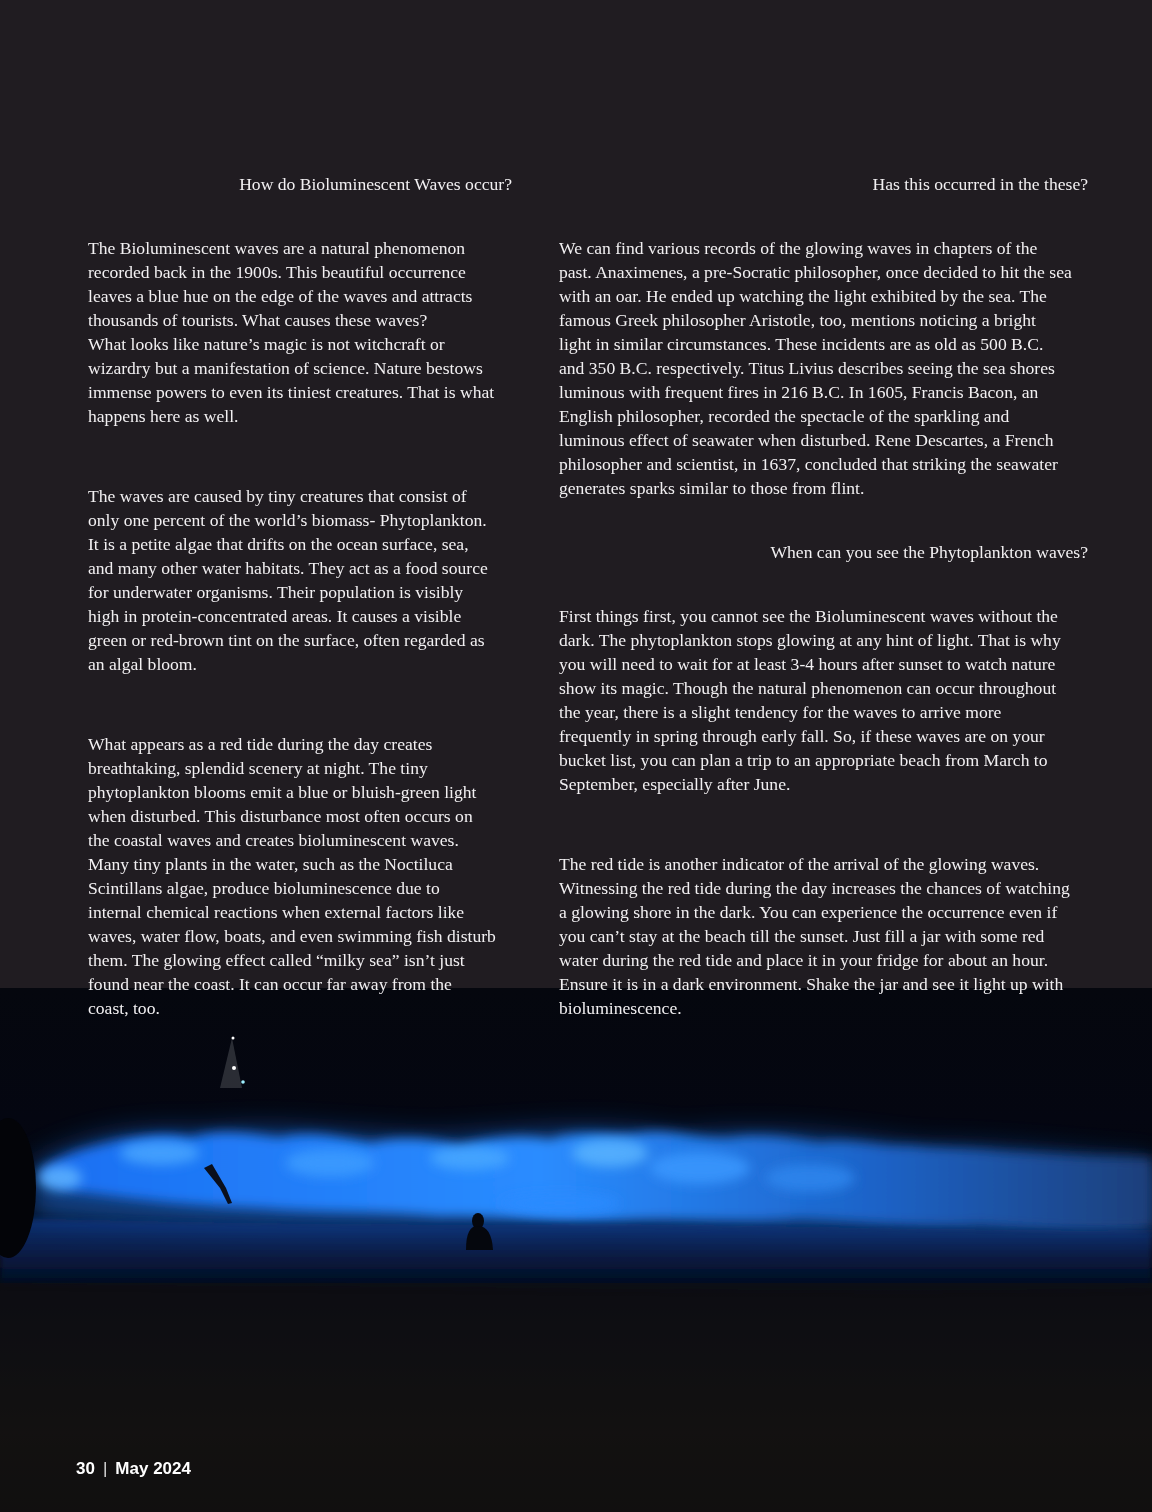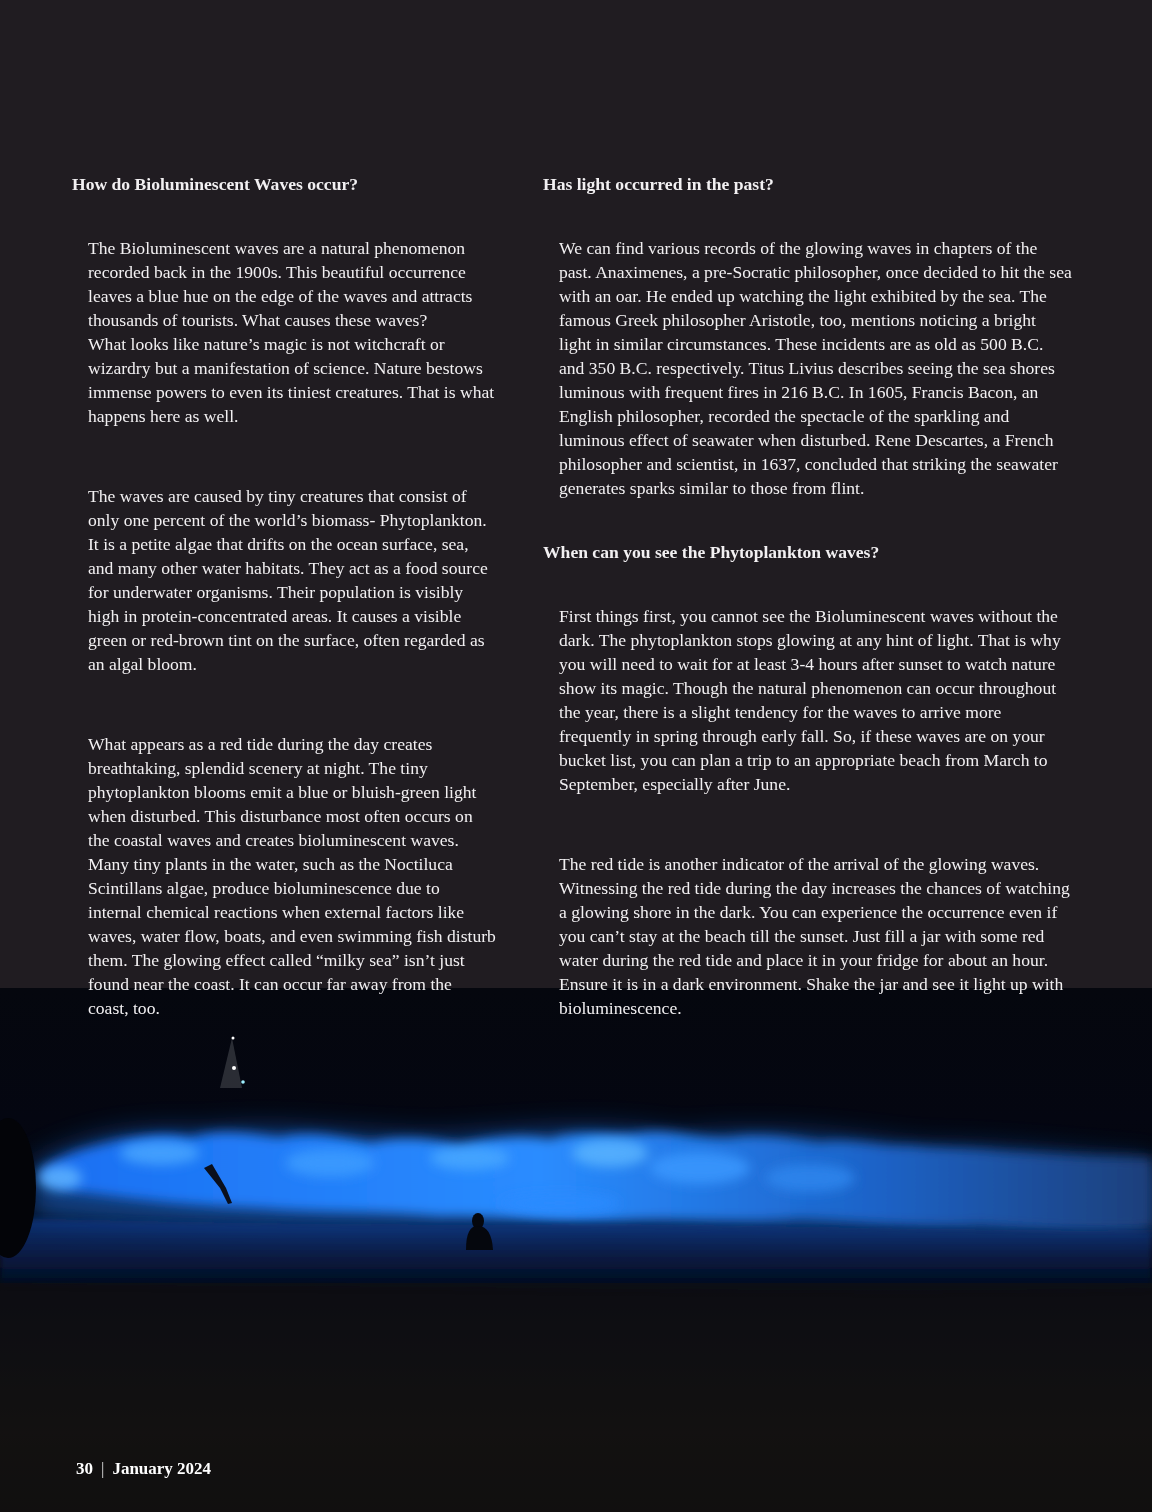--- a/index.html
+++ b/index.html
@@ -14,34 +14,34 @@
       position: absolute; left: 0; top: 0; width: 1152px; height: 988px;
       background: #201c21;
     }
     .column {
       position: absolute; top: 172px;
       font-size: 17.6px; line-height: 24px;
       z-index: 3;
     }
     .col-left { left: 72px; width: 440px; }
     .col-right { left: 543px; width: 545px; }
-    .heading { font-weight: bold; margin: 0; }
+    .heading { font-weight: normal; margin: 0; text-align: right; }
     .para { margin: 16px; white-space: pre-line; }
     .gap { height: 24px; }
 
     .photo {
       position: absolute; left: 0; top: 988px; width: 1152px; height: 524px;
       overflow: hidden; z-index: 1;
       background: linear-gradient(to bottom, #05070e 0%, #040611 25%, #03050c 45%, #050814 58%, #0b0d14 70%, #141312 85%, #0f0e0d 100%);
     }
     .photo svg { position: absolute; left: 0; top: 0; }
 
     .footer {
       position: absolute; left: 76px; top: 1459px; z-index: 4;
-      font-family: Liberation Serif, serif;
+      font-family: Liberation Sans, sans-serif;
       font-weight: bold; font-size: 17px; color: #ffffff;
       display: flex; align-items: center; gap: 8px;
     }
     .footer .sep { font-weight: normal; color: #dddddd; }
   </style>
 </head>
 <body>
 
 <div class="text-area"></div>
 
@@ -51,21 +51,21 @@
   <p class="para">The Bioluminescent waves are a natural phenomenon recorded back in the 1900s. This beautiful occurrence leaves a blue hue on the edge of the waves and attracts thousands of tourists. What causes these waves?
 What looks like nature’s magic is not witchcraft or wizardry but a manifestation of science. Nature bestows immense powers to even its tiniest creatures. That is what happens here as well.</p>
   <div class="gap"></div>
   <p class="para">The waves are caused by tiny creatures that consist of only one percent of the world’s biomass- Phytoplankton.
 It is a petite algae that drifts on the ocean surface, sea, and many other water habitats. They act as a food source for underwater organisms. Their population is visibly high in protein-concentrated areas. It causes a visible green or red-brown tint on the surface, often regarded as an algal bloom.</p>
   <div class="gap"></div>
   <p class="para">What appears as a red tide during the day creates breathtaking, splendid scenery at night. The tiny phytoplankton blooms emit a blue or bluish-green light when disturbed. This disturbance most often occurs on the coastal waves and creates bioluminescent waves. Many tiny plants in the water, such as the Noctiluca Scintillans algae, produce bioluminescence due to internal chemical reactions when external factors like waves, water flow, boats, and even swimming fish disturb them. The glowing effect called “milky sea” isn’t just found near the coast. It can occur far away from the coast, too.</p>
 </div>
 
 <div class="column col-right">
-  <p class="heading">Has light occurred in the past?</p>
+  <p class="heading">Has this occurred in the these?</p>
   <div class="gap"></div>
   <p class="para">We can find various records of the glowing waves in chapters of the past. Anaximenes, a pre-Socratic philosopher, once decided to hit the sea with an oar. He ended up watching the light exhibited by the sea. The famous Greek philosopher Aristotle, too, mentions noticing a bright light in similar circumstances. These incidents are as old as 500 B.C. and 350 B.C. respectively. Titus Livius describes seeing the sea shores luminous with frequent fires in 216 B.C. In 1605, Francis Bacon, an English philosopher, recorded the spectacle of the sparkling and luminous effect of seawater when disturbed. Rene Descartes, a French philosopher and scientist, in 1637, concluded that striking the seawater generates sparks similar to those from flint.</p>
   <div class="gap"></div>
   <p class="heading">When can you see the Phytoplankton waves?</p>
   <div class="gap"></div>
   <p class="para">First things first, you cannot see the Bioluminescent waves without the dark. The phytoplankton stops glowing at any hint of light. That is why you will need to wait for at least 3-4 hours after sunset to watch nature show its magic. Though the natural phenomenon can occur throughout the year, there is a slight tendency for the waves to arrive more frequently in spring through early fall. So, if these waves are on your bucket list, you can plan a trip to an appropriate beach from March to September, especially after June.</p>
   <div class="gap"></div>
   <p class="para">The red tide is another indicator of the arrival of the glowing waves. Witnessing the red tide during the day increases the chances of watching a glowing shore in the dark. You can experience the occurrence even if you can’t stay at the beach till the sunset. Just fill a jar with some red water during the red tide and place it in your fridge for about an hour. Ensure it is in a dark environment. Shake the jar and see it light up with bioluminescence.</p>
 </div>
 
@@ -126,14 +126,14 @@
 
     <path d="M204,180 L212,176 L226,200 L232,215 L228,216 L220,200 Z" fill="#0a0f1c"></path>
 
     <rect x="0" y="295" width="1152" height="229" fill="#121110" opacity="0.6"></rect>
   </svg>
 </div>
 
 <div class="footer">
   <span>30</span>
   <span class="sep">|</span>
-  <span>January 2024</span>
+  <span>May 2024</span>
 </div>
 
 </body></html>

